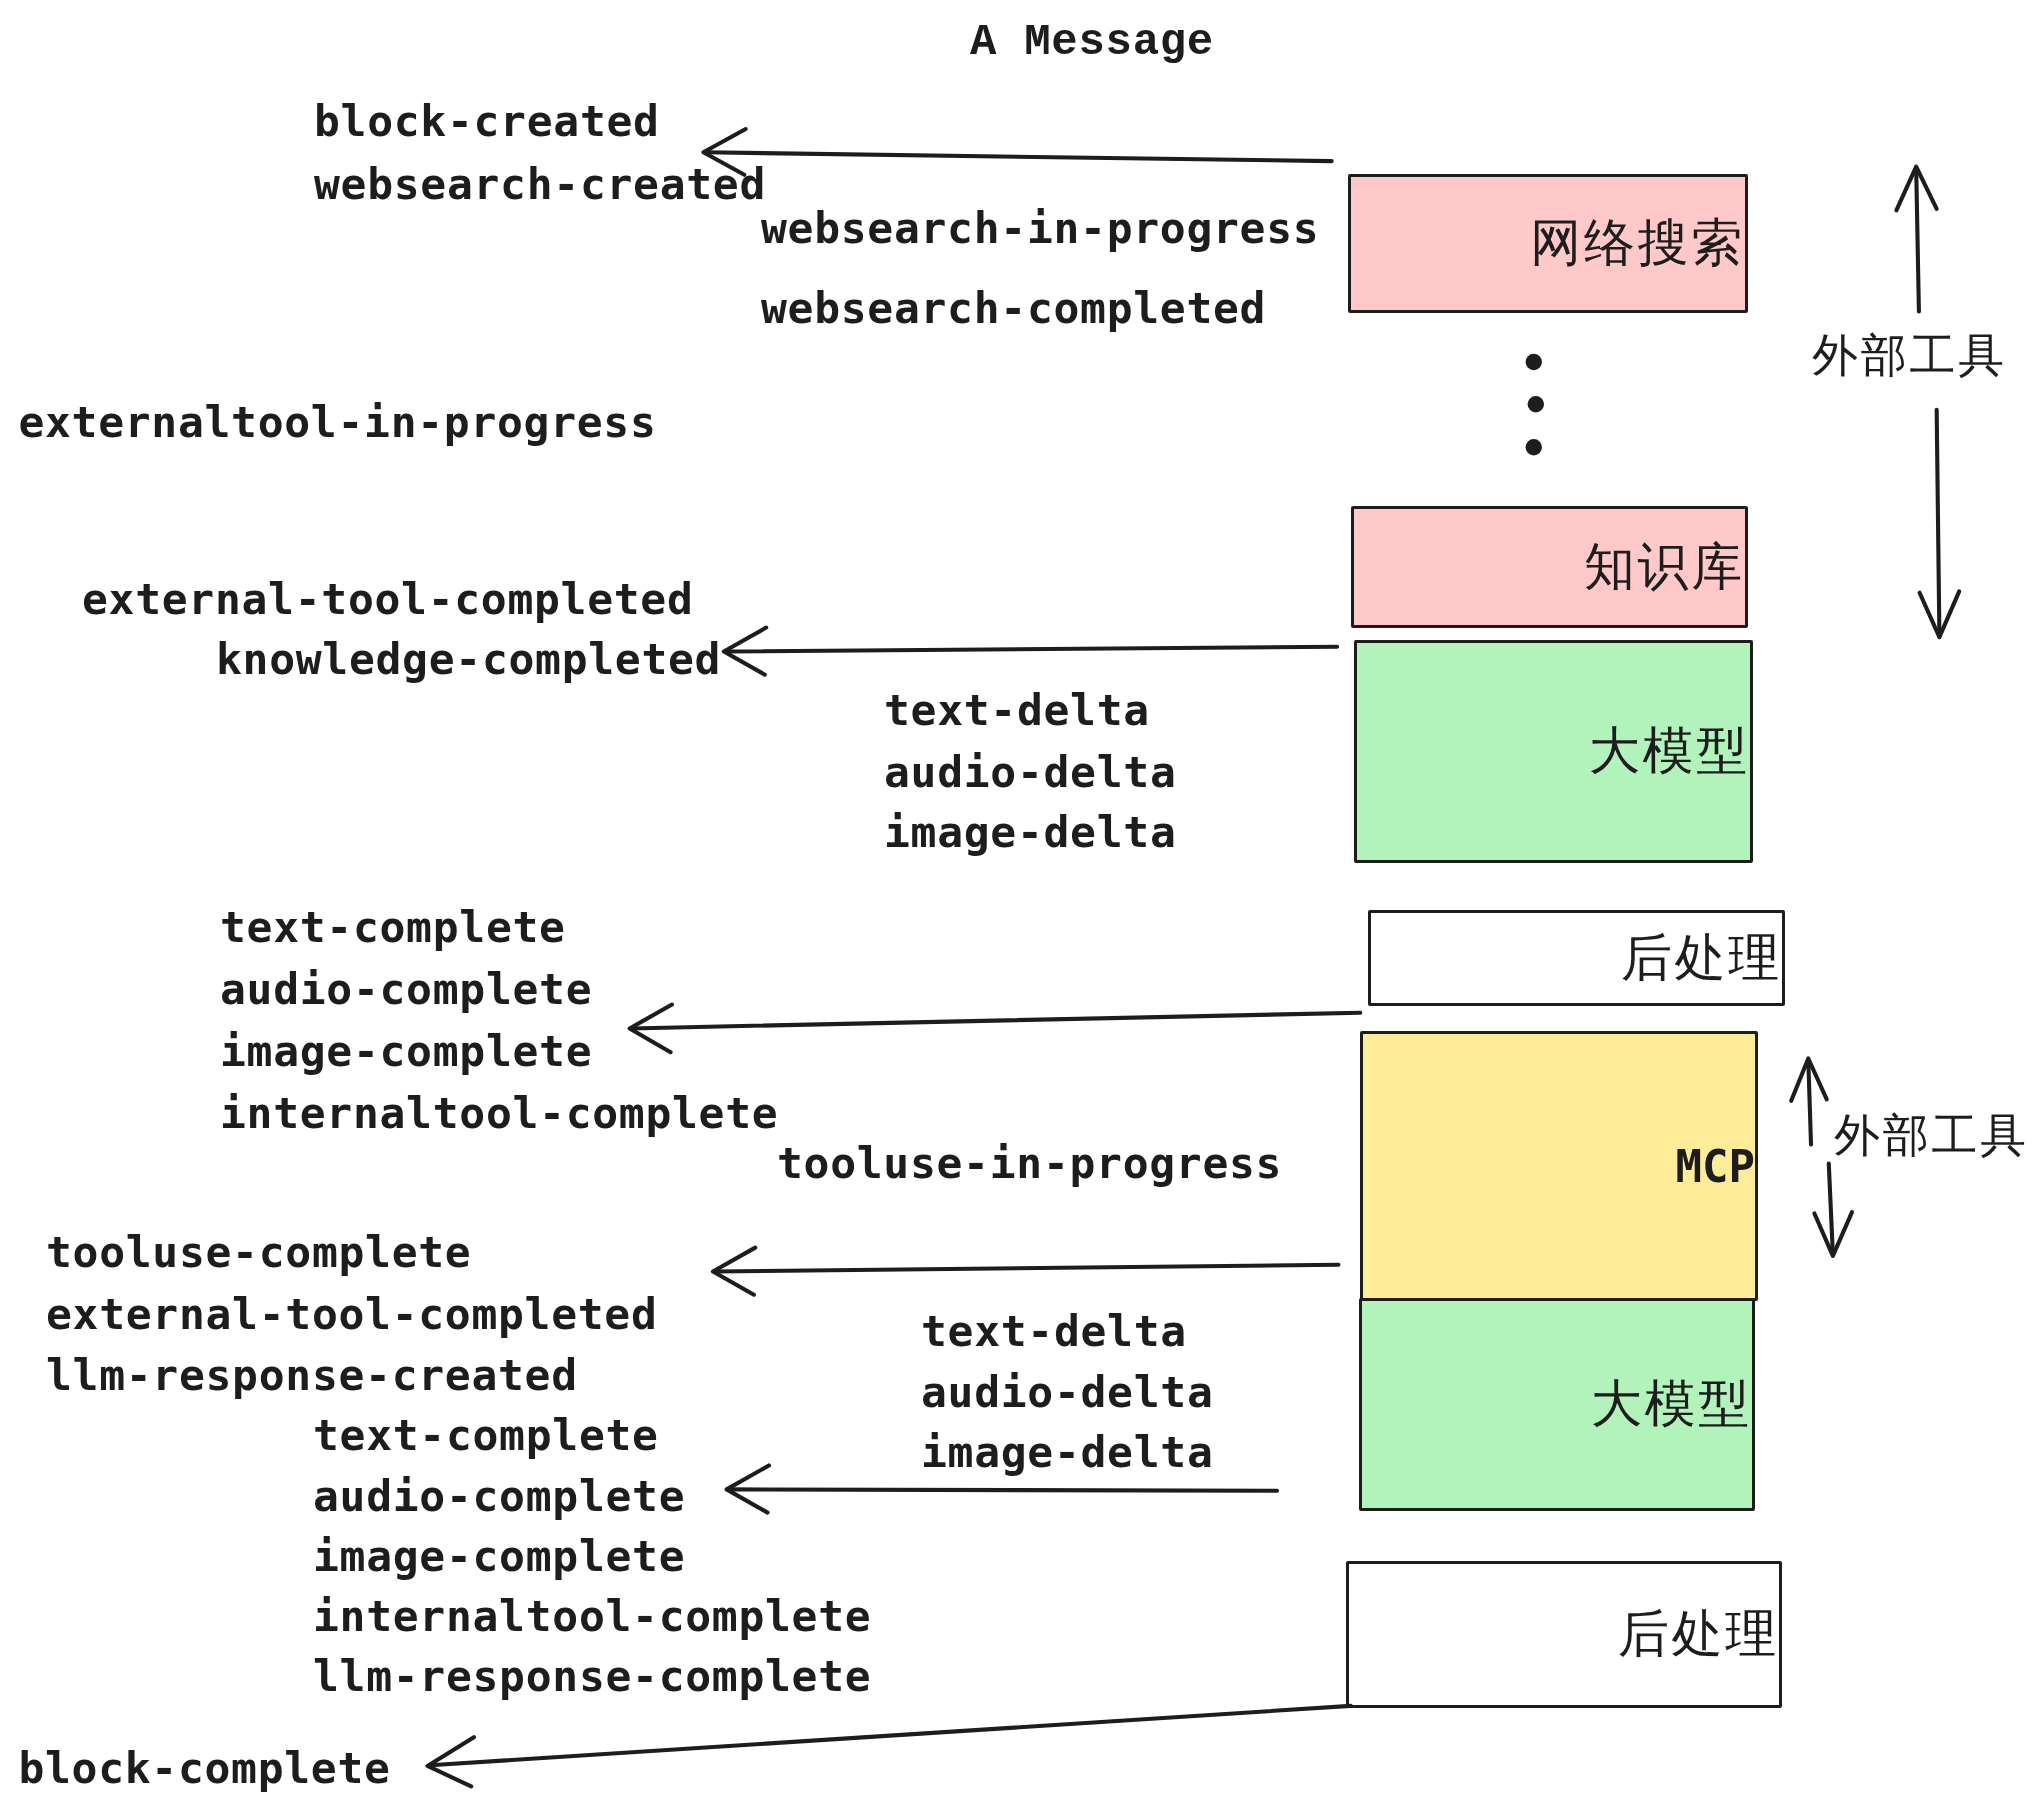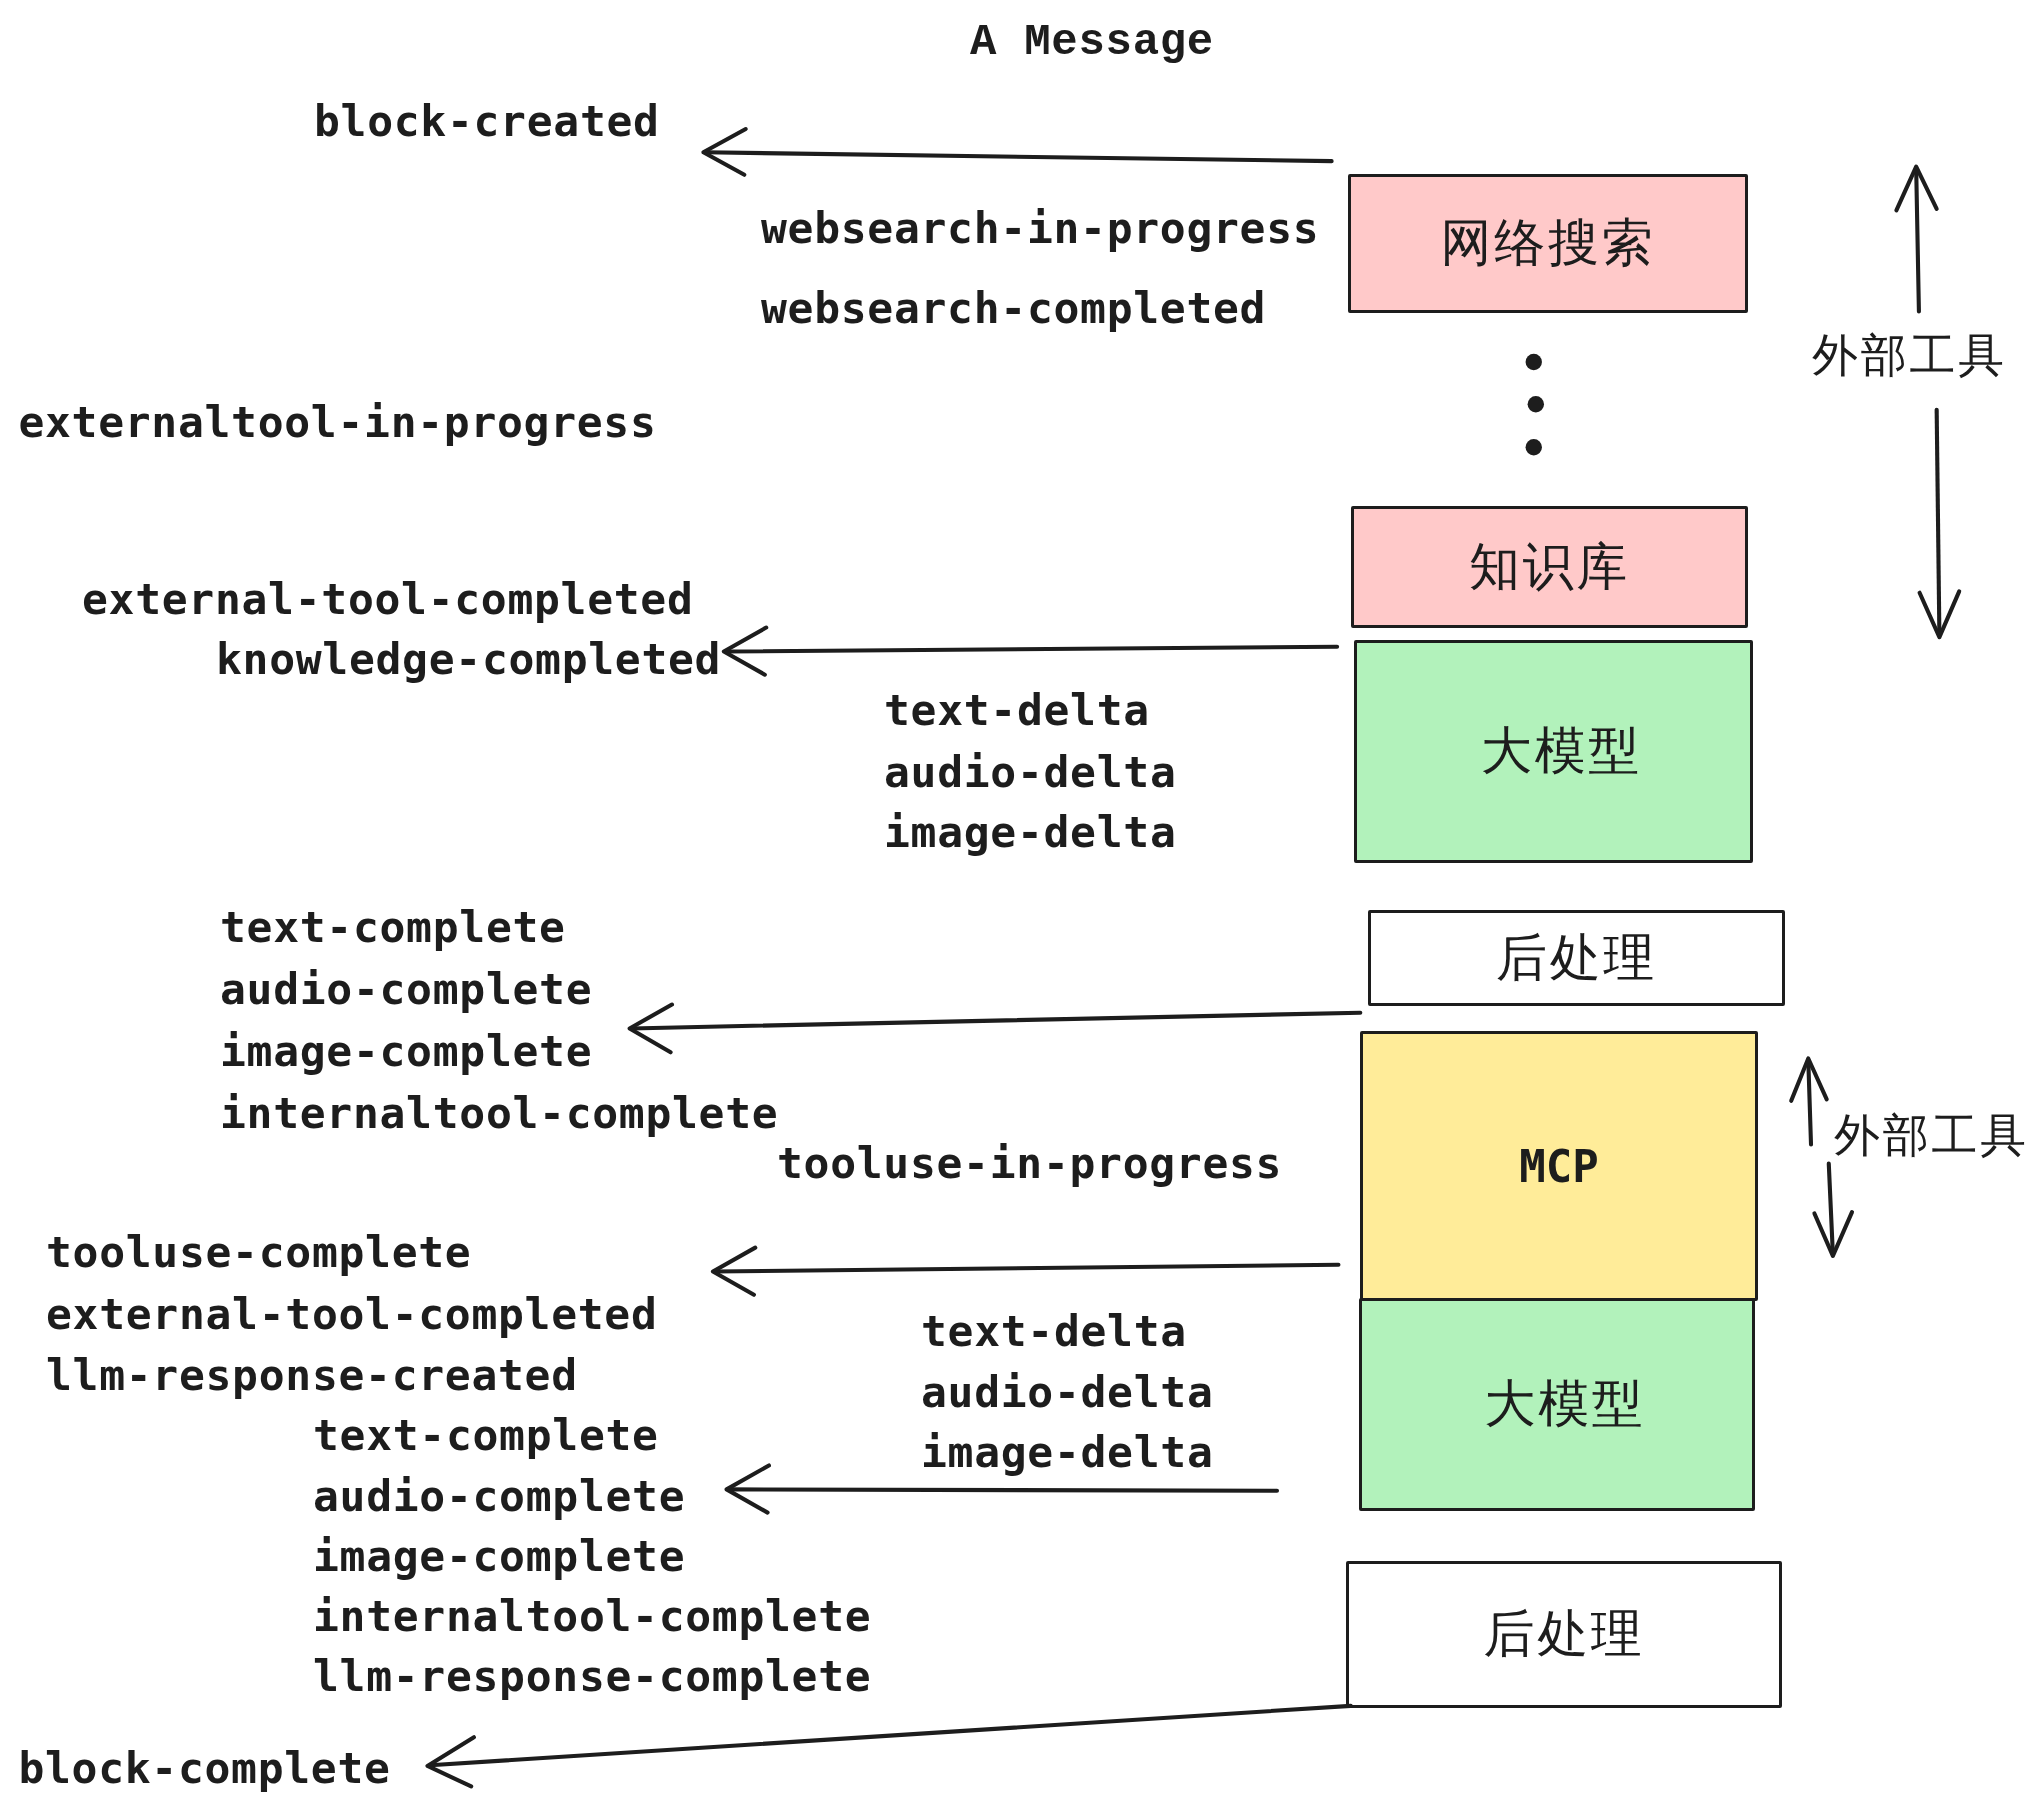--- a/index.html
+++ b/index.html
@@ -35,21 +35,21 @@
     white-space: nowrap;
     letter-spacing: 0.7px;
   }
   .node {
     position: absolute;
     box-sizing: border-box;
     border: 3.4px solid #1d1d1d;
     border-radius: 2px;
     display: flex;
     align-items: center;
-    justify-content: center;
+    justify-content: flex-end;
   }
   .node .cn {
     font-family: "DejaVu Sans", sans-serif;
     font-size: 51px;
     font-weight: 500;
     letter-spacing: 2.7px;
     white-space: nowrap;
   }
   .node .mono {
     font-family: "DejaVu Sans Mono", monospace;
@@ -78,20 +78,21 @@
   }
 </style>
 </head>
 <body>
 
 <div class="canvas">
 
   <div class="title">A Message</div>
 
   <div class="evt" style="left:314px;  top:122px;">block-created</div>
+  <div class="evt" style="left:314px;  top:185px;">websearch-created</div>
   <div class="evt" style="left:761px; top:229px;">websearch-in-progress</div>
   <div class="evt" style="left:761px; top:309px;">websearch-completed</div>
   <div class="evt" style="left:18.4px;   top:423px;">externaltool-in-progress</div>
   <div class="evt" style="left:82px;  top:600px;">external-tool-completed</div>
   <div class="evt" style="left:191px;  top:660px;margin-left:25px;">knowledge-completed</div>
   <div class="evt" style="left:884px; top:711px;">text-delta</div>
   <div class="evt" style="left:884px; top:773px;">audio-delta</div>
   <div class="evt" style="left:884px; top:833px;">image-delta</div>
   <div class="evt" style="left:220px;  top:928px;">text-complete</div>
   <div class="evt" style="left:220px;  top:990px;">audio-complete</div>

